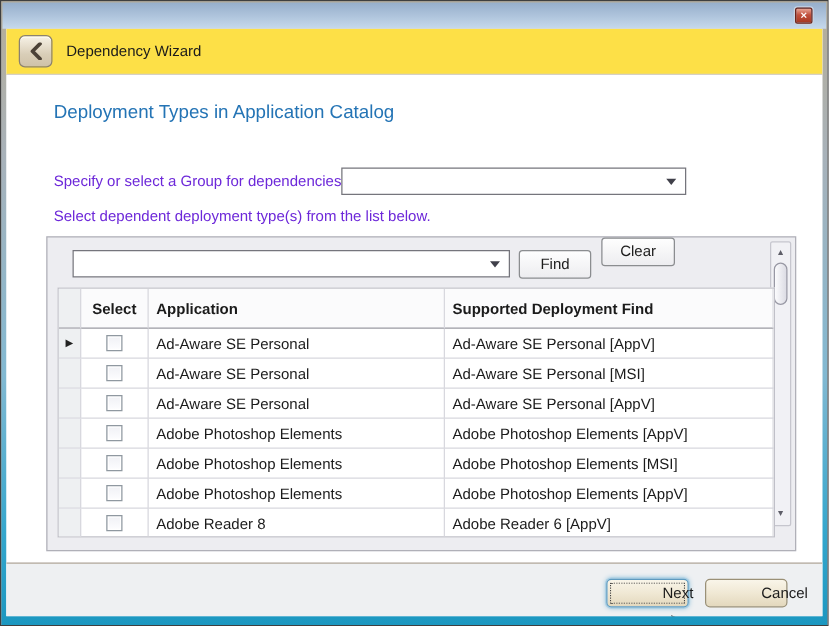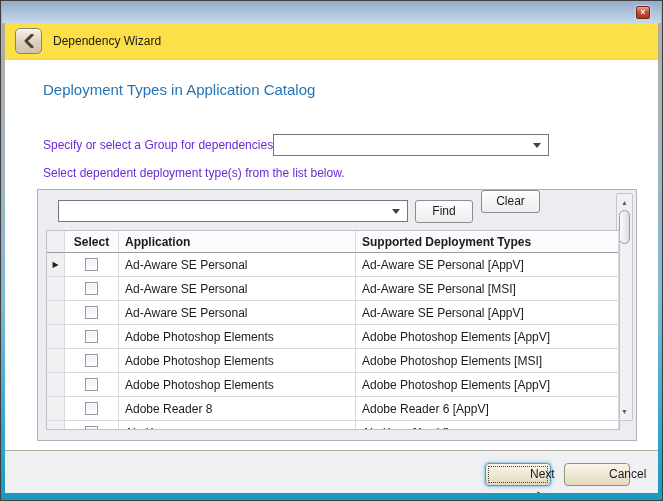--- a/index.html
+++ b/index.html
@@ -54,21 +54,21 @@
   .sb-arrow{position:absolute;left:0;width:100%;height:13px;text-align:center;font-size:7px;color:#5e5e68;line-height:13px;}
   .sb-up{top:2px;}
   .sb-down{bottom:2px;}
   .sb-thumb{position:absolute;left:2px;right:2px;top:16px;height:34px;border-radius:7px;
             border:1px solid #9898a4;background:linear-gradient(90deg,#fbfbfd,#dcdce4);box-sizing:border-box;}
 
   
   .table{position:absolute;left:8px;top:40px;width:574px;height:200px;overflow:hidden;
          background:#fff;border:1px solid #c0c0c8;box-sizing:border-box;}
   .trow,.thead{display:flex;width:100%;}
-  .thead{height:22px;font-weight:bold;background:#fbfbfc;}
+  .thead{height:32px;font-weight:bold;background:#fbfbfc;}
   .trow{height:24px;}
   .td,.th{box-sizing:border-box;border-right:1px solid #d8d8de;border-bottom:1px solid #d8d8de;
           overflow:hidden;white-space:nowrap;display:flex;align-items:center;}
   .th{border-bottom:1px solid #9a9aa2;padding-left:6px;}
   .td{padding-left:6px;}
   .gutter{width:18px;background:#eef0f2;justify-content:center;padding-left:0;}
   .selcol{width:54px;justify-content:center;padding-left:0;}
   .appcol{width:237px;}
   .depcol{flex:1;}
   .ind{font-size:8px;color:#222;line-height:1;}
@@ -127,21 +127,21 @@
           <div class="sb-arrow sb-up">▲</div>
           <div class="sb-thumb"></div>
           <div class="sb-arrow sb-down">▼</div>
         </div>
 
         <div class="table">
           <div class="thead">
             <div class="th gutter"></div>
             <div class="th selcol" style="justify-content:center;">Select</div>
             <div class="th appcol">Application</div>
-            <div class="th depcol">Supported Deployment Types</div>
+            <div class="th depcol">Supported Deployment Find</div>
           </div>
           <div>
               <div class="trow current">
                 <div class="td gutter">
                   <span class="ind">▶</span>
                 </div>
                 <div class="td selcol">
                   <span class="cb"></span>
                 </div>
                 <div class="td appcol">Ad-Aware SE Personal</div>

